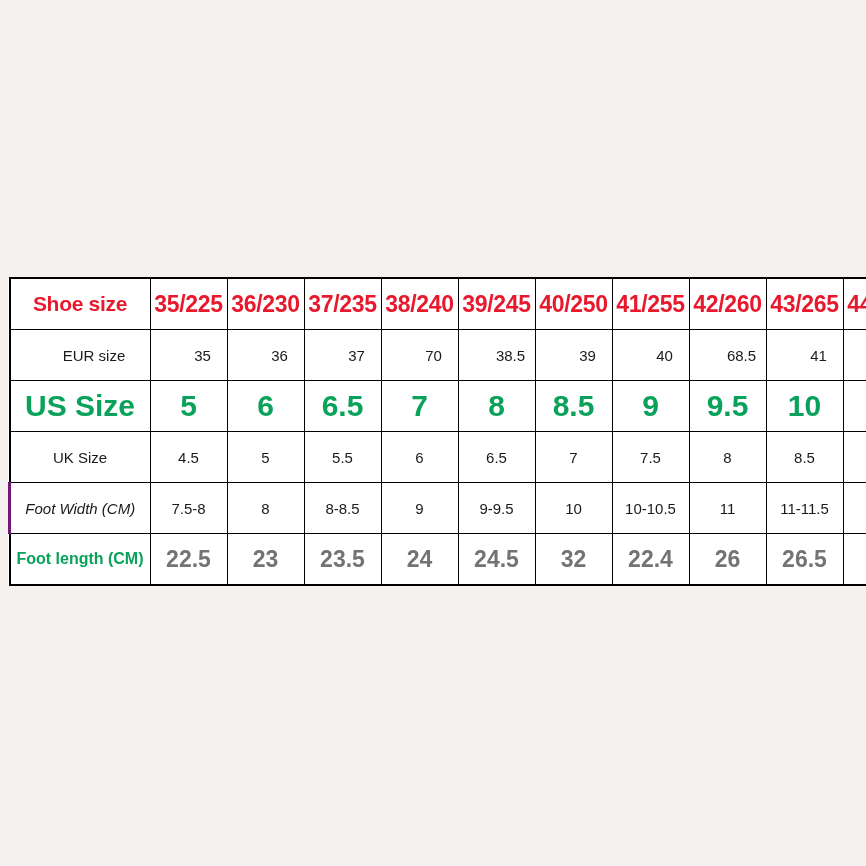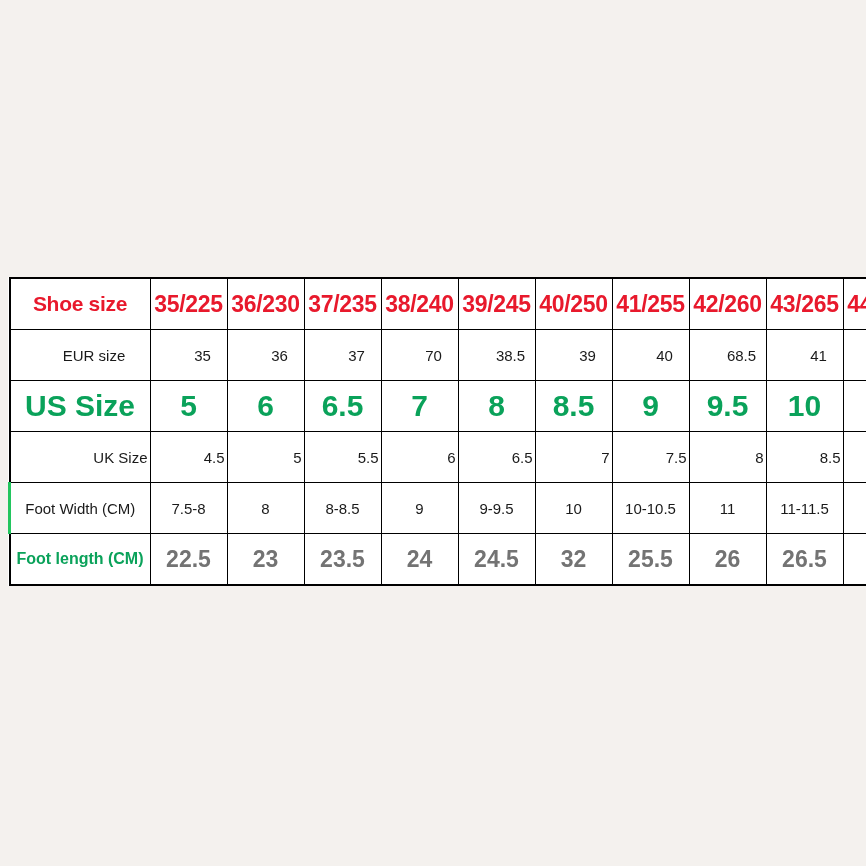--- a/index.html
+++ b/index.html
@@ -75,32 +75,32 @@
     color: #0aa25a;
     font-weight: bold;
     font-size: 30px;
   }
 
   
   tr.row-uk td {
     color: #1a1a1a;
     font-weight: normal;
     font-size: 15px;
-    text-align: right;
   }
 
   
   tr.row-width td {
     color: #1a1a1a;
     font-weight: normal;
     font-size: 15px;
   }
   tr.row-width td.label-cell {
     position: relative;
-    border-left: 3px solid #22c55e;
+    border-left: 3px solid #701a75;
+    font-style: italic;
   }
 
   
   tr.row-length td {
     color: #737373;
     font-weight: bold;
     font-size: 23px;
   }
   tr.row-length td.label-cell {
     font-size: 16px;
@@ -186,21 +186,21 @@
       </tr>
 
       <tr class="row-length">
         <td class="label-cell">Foot length (CM)</td>
         <td class="data-cell">22.5</td>
         <td class="data-cell">23</td>
         <td class="data-cell">23.5</td>
         <td class="data-cell">24</td>
         <td class="data-cell">24.5</td>
         <td class="data-cell">32</td>
-        <td class="data-cell">25.5</td>
+        <td class="data-cell">22.4</td>
         <td class="data-cell">26</td>
         <td class="data-cell">26.5</td>
         <td class="data-cell">27</td>
       </tr>
 
     </tbody>
   </table>
 </div>
 
 </body></html>

